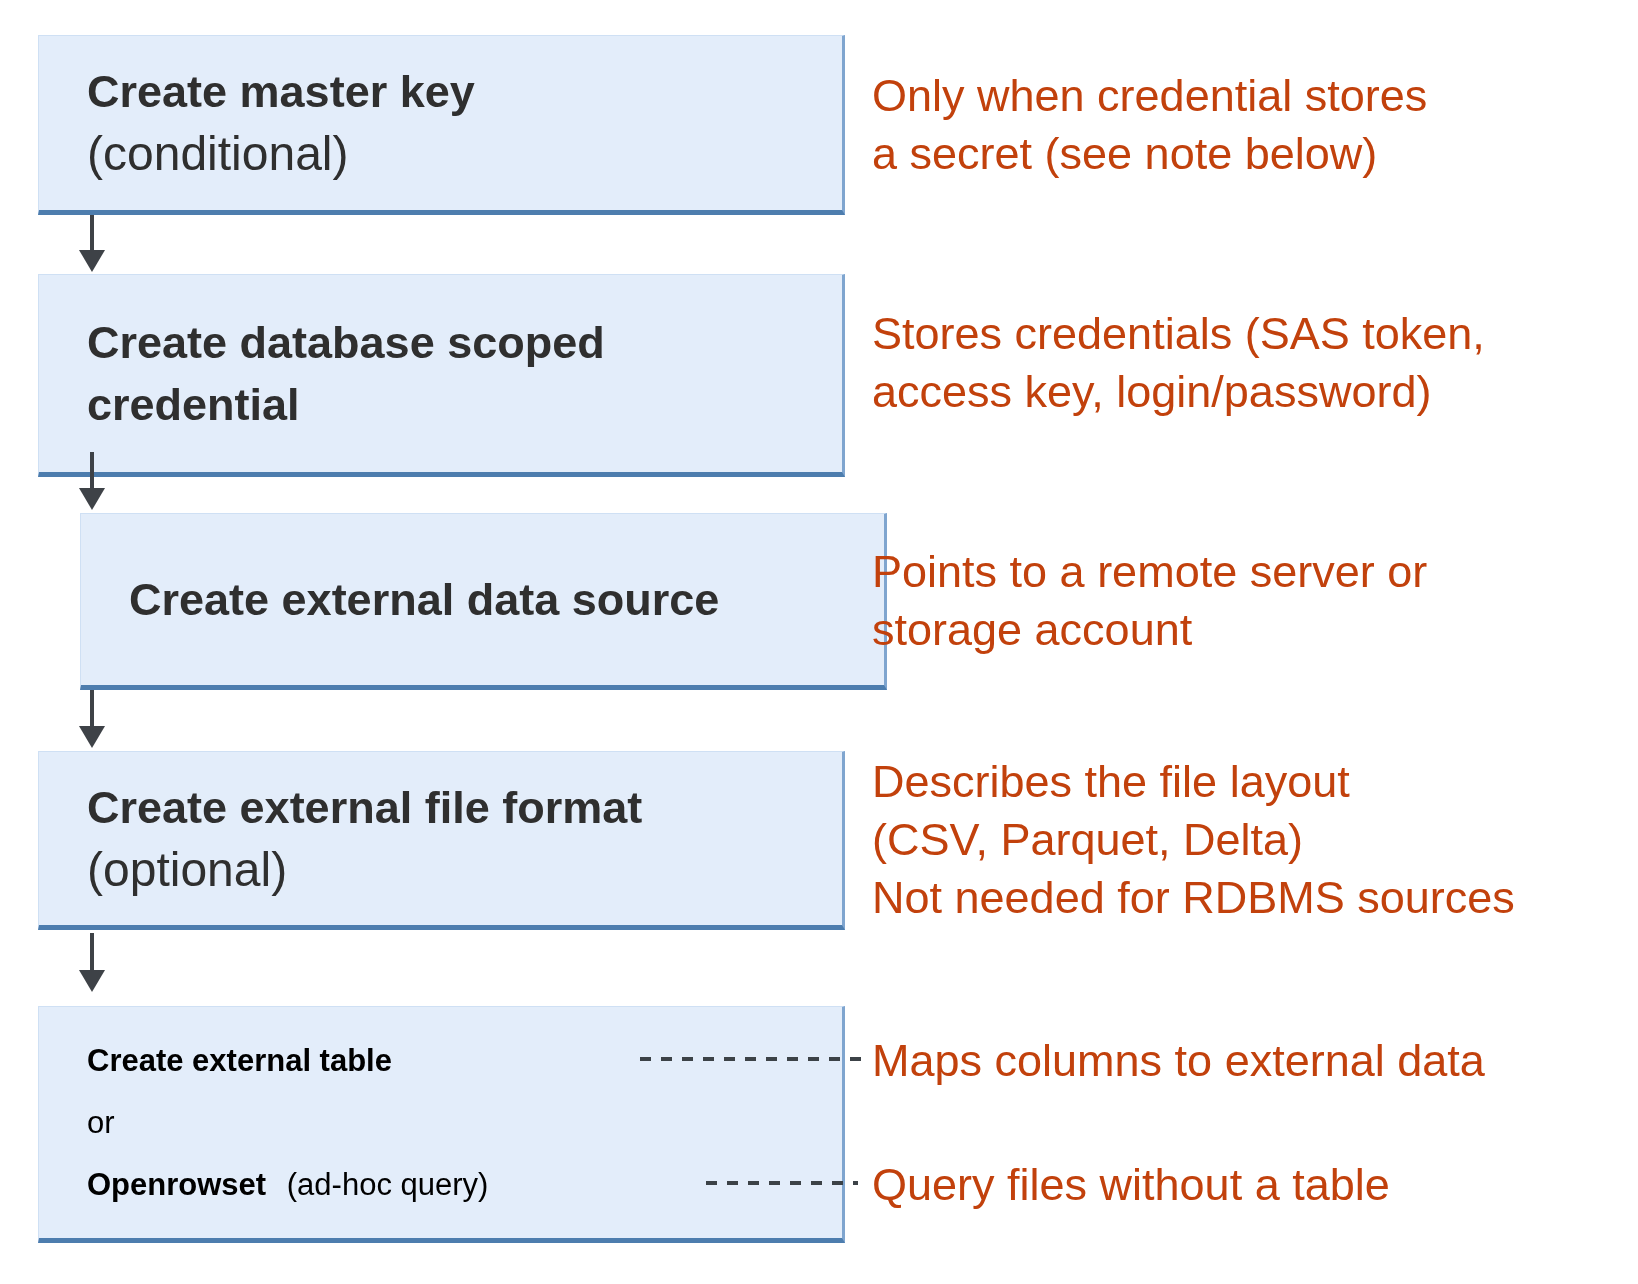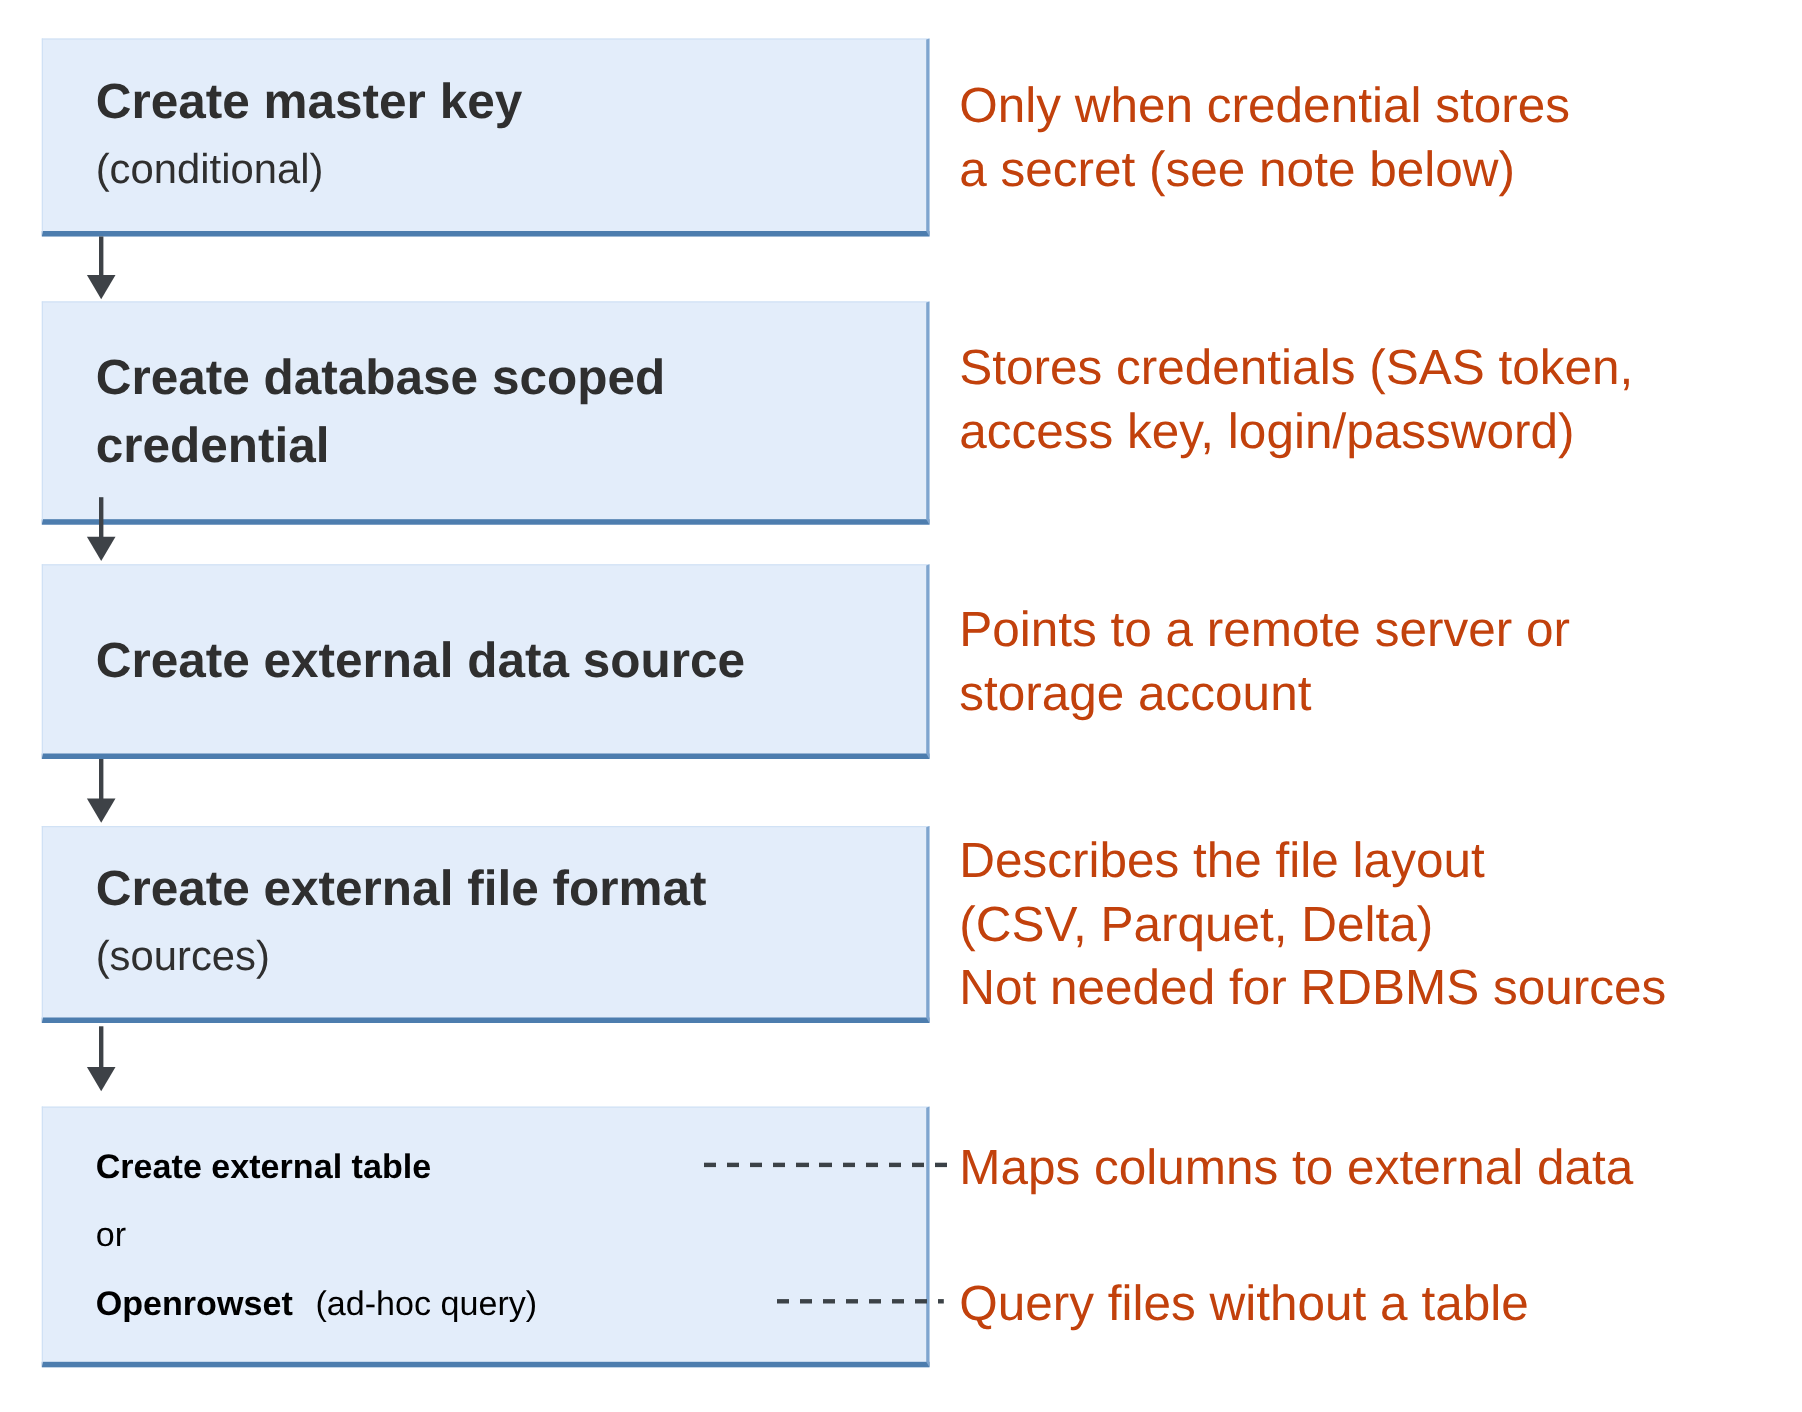--- a/index.html
+++ b/index.html
@@ -28,21 +28,21 @@
     padding-right: 16px;
   }
   .step-title {
     font-size: 45px;
     font-weight: bold;
     color: #2f2f2f;
     line-height: 62px;
     white-space: pre-line;
   }
   .step-subtitle {
-    font-size: 38px;
+    font-size: 48px;
     font-weight: normal;
     color: #2f2f2f;
     line-height: 62px;
   }
   .box-line {
     font-size: 31px;
     line-height: 62px;
     color: #000000;
     white-space: nowrap;
   }
@@ -110,34 +110,34 @@
 credential</div>
   </div>
   <div class="annotation" style="top:305px;">Stores credentials (SAS token,
 access key, login/password)</div>
 
   <div class="flow-arrow" style="top:452px;height:58px;">
     <span class="shaft" style="height:38px;"></span>
     <span class="head"></span>
   </div>
 
-  <div class="step-box" style="top:513px;height:177px;">
+  <div class="step-box" style="top:513px;height:177px;margin-left:42px;">
     <div class="step-title">Create external data source</div>
   </div>
   <div class="annotation" style="top:543px;">Points to a remote server or
 storage account</div>
 
   <div class="flow-arrow" style="top:690px;height:58px;">
     <span class="shaft" style="height:38px;"></span>
     <span class="head"></span>
   </div>
 
   <div class="step-box" style="top:751px;height:179px;">
     <div class="step-title">Create external file format</div>
-    <div class="step-subtitle">(sources)</div>
+    <div class="step-subtitle">(optional)</div>
   </div>
   <div class="annotation" style="top:753px;">Describes the file layout
 (CSV, Parquet, Delta)
 Not needed for RDBMS sources</div>
 
   <div class="flow-arrow" style="top:933px;height:59px;">
     <span class="shaft" style="height:39px;"></span>
     <span class="head"></span>
   </div>
 

